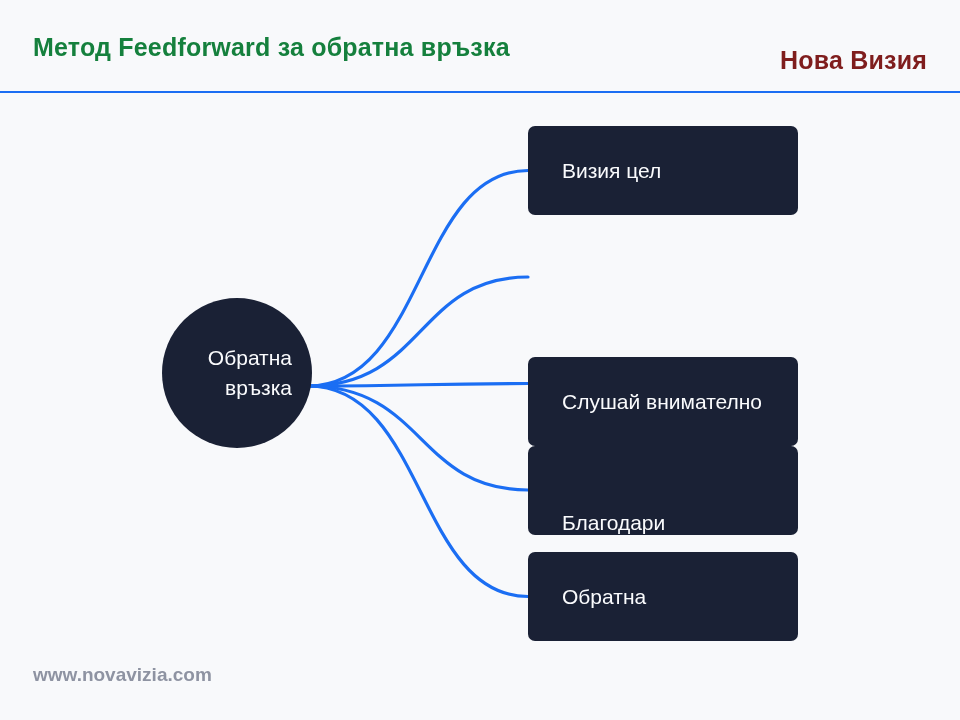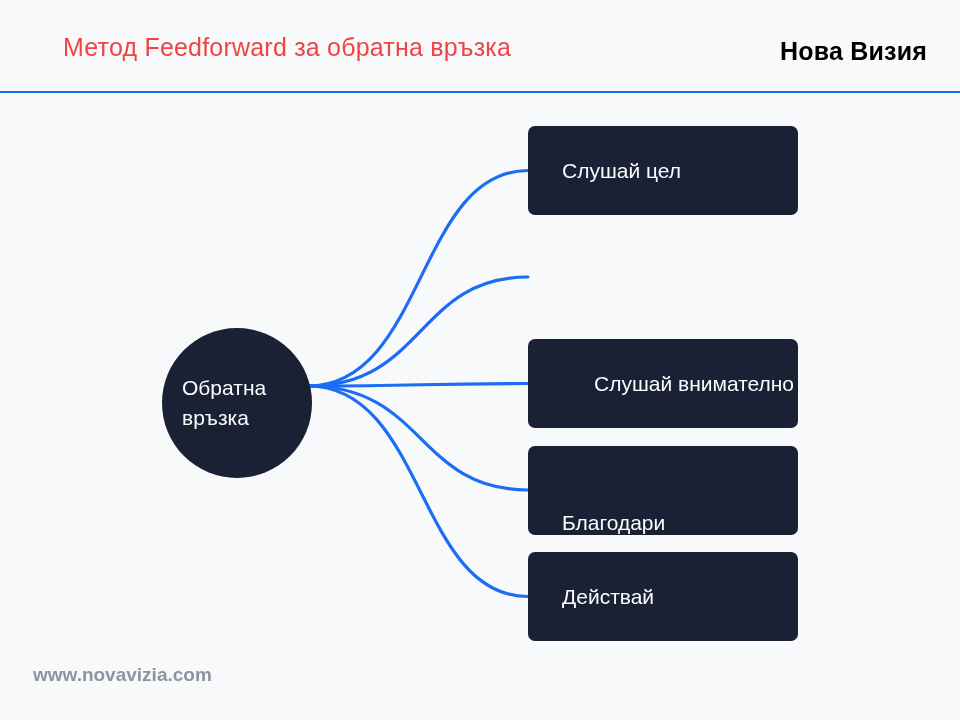--- a/index.html
+++ b/index.html
@@ -20,60 +20,59 @@
     position: absolute;
     top: 0; left: 0;
     width: 960px; height: 93px;
     border-bottom: 2px solid #1b6ef3;
     background: #f8f9fb;
   }
   .header-title {
     position: absolute;
     left: 33px; top: 33px;
     font-size: 25px;
-    font-weight: 400;
-    color: #ef4444;
+    font-weight: 700;
+    color: #15803d;
     letter-spacing: 0.2px;
     white-space: nowrap;
-    margin-left: 30px;
   }
   .header-brand {
     position: absolute;
-    right: 33px; top: 37px;
+    right: 33px; top: 46px;
     font-size: 25px;
     font-weight: 700;
-    color: #000000;
+    color: #7f1d1d;
     letter-spacing: 0.2px;
     white-space: nowrap;
   }
 
   
   .connector-svg {
     position: absolute;
     left: 0; top: 0;
     width: 960px; height: 720px;
   }
   .connector-svg path {
     fill: none;
     stroke: #1b6ef3;
     stroke-width: 3.2;
     stroke-linecap: round;
   }
 
   
   .center-node {
     position: absolute;
-    left: 162px; top: 328px;
+    left: 162px; top: 298px;
     width: 150px; height: 150px;
     border-radius: 50%;
     background: #1a2135;
     display: flex;
     align-items: center;
     justify-content: center;
-    text-align: left;
+    text-align: right;
   }
   .center-node-label {
     color: #fafbfd;
     font-size: 21px;
     font-weight: 400;
     line-height: 30px;
     max-width: 110px;
   }
 
   
@@ -88,21 +87,21 @@
   }
   .step-box-label {
     color: #fafbfd;
     font-size: 21px;
     font-weight: 400;
     padding-left: 34px;
     white-space: nowrap;
   }
   .step-1 { top: 126px; }
   .step-2 { top: 232px; }
-  .step-3 { top: 339px; padding-left: 32px; }
+  .step-3 { top: 357px; }
   .step-4 { top: 446px; align-items: flex-end; }
   .step-5 { top: 552px; }
 
   
   .footer-url {
     position: absolute;
     left: 33px; top: 664px;
     font-size: 19px;
     font-weight: 700;
     color: #8e93a2;
@@ -125,27 +124,27 @@
     <path d="M 308 386 C 425 386, 417 383.5, 528 383.5"></path>
     <path d="M 308 386 C 425 386, 417 490, 528 490"></path>
     <path d="M 308 386 C 425 386, 417 596.5, 528 596.5"></path>
   </svg>
 
   <div class="center-node">
     <div class="center-node-label">Обратна връзка</div>
   </div>
 
   <div class="step-box step-1">
-    <div class="step-box-label">Слушай цел</div>
+    <div class="step-box-label">Визия цел</div>
   </div>
   <div class="step-box step-3">
     <div class="step-box-label">Слушай внимателно</div>
   </div>
   <div class="step-box step-4">
     <div class="step-box-label">Благодари</div>
   </div>
   <div class="step-box step-5">
-    <div class="step-box-label">Действай</div>
+    <div class="step-box-label">Обратна</div>
   </div>
 
   <div class="footer-url">www.novavizia.com</div>
 
 </div>
 
 </body></html>

